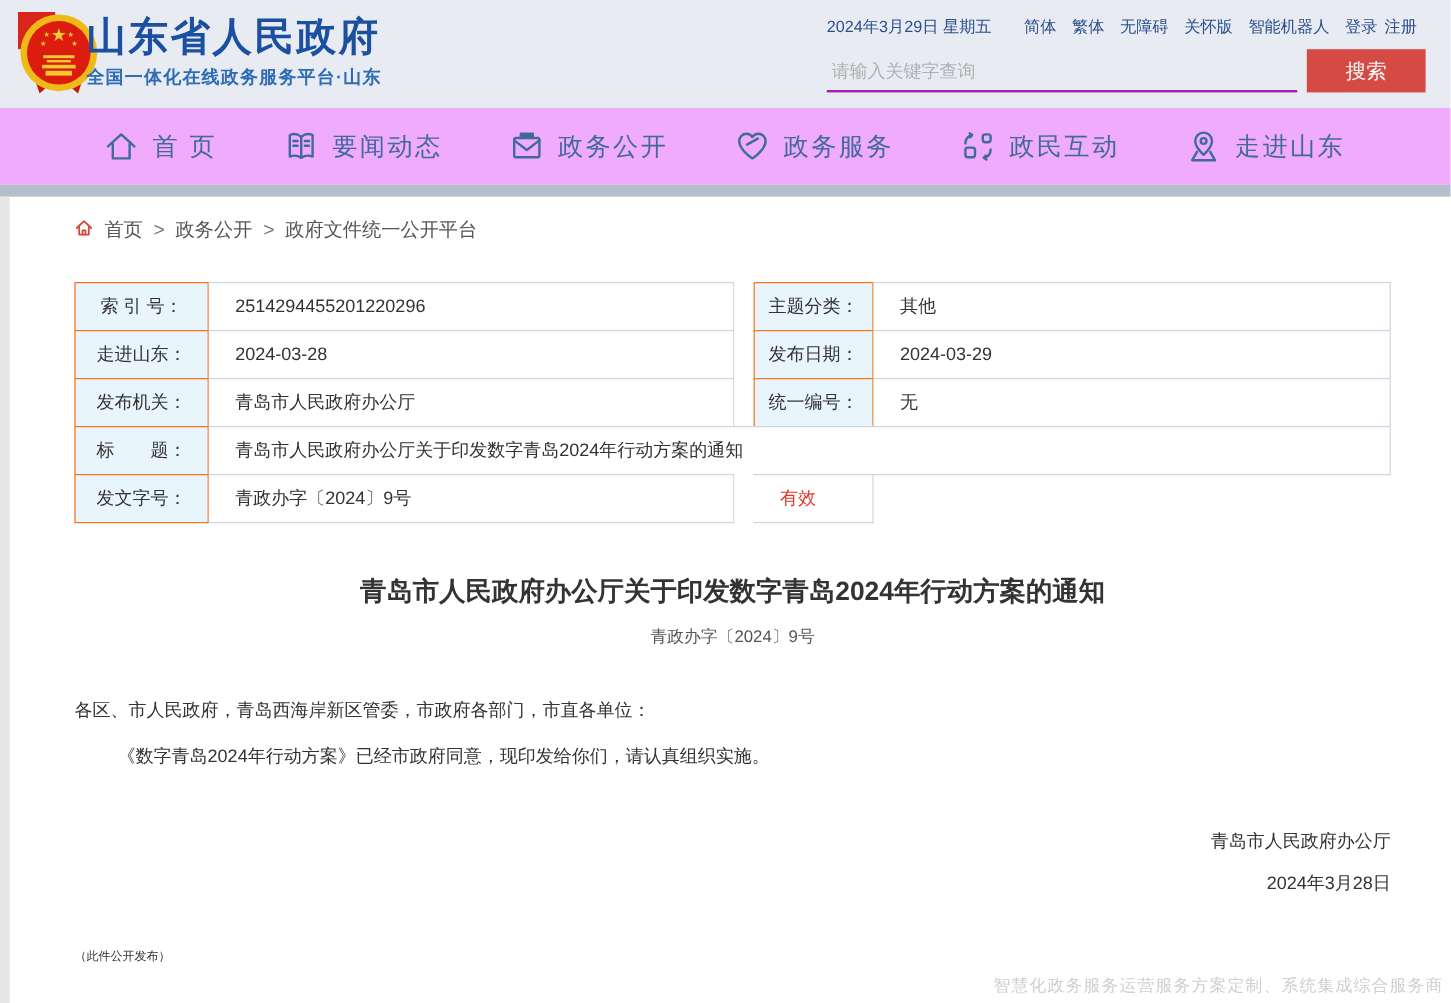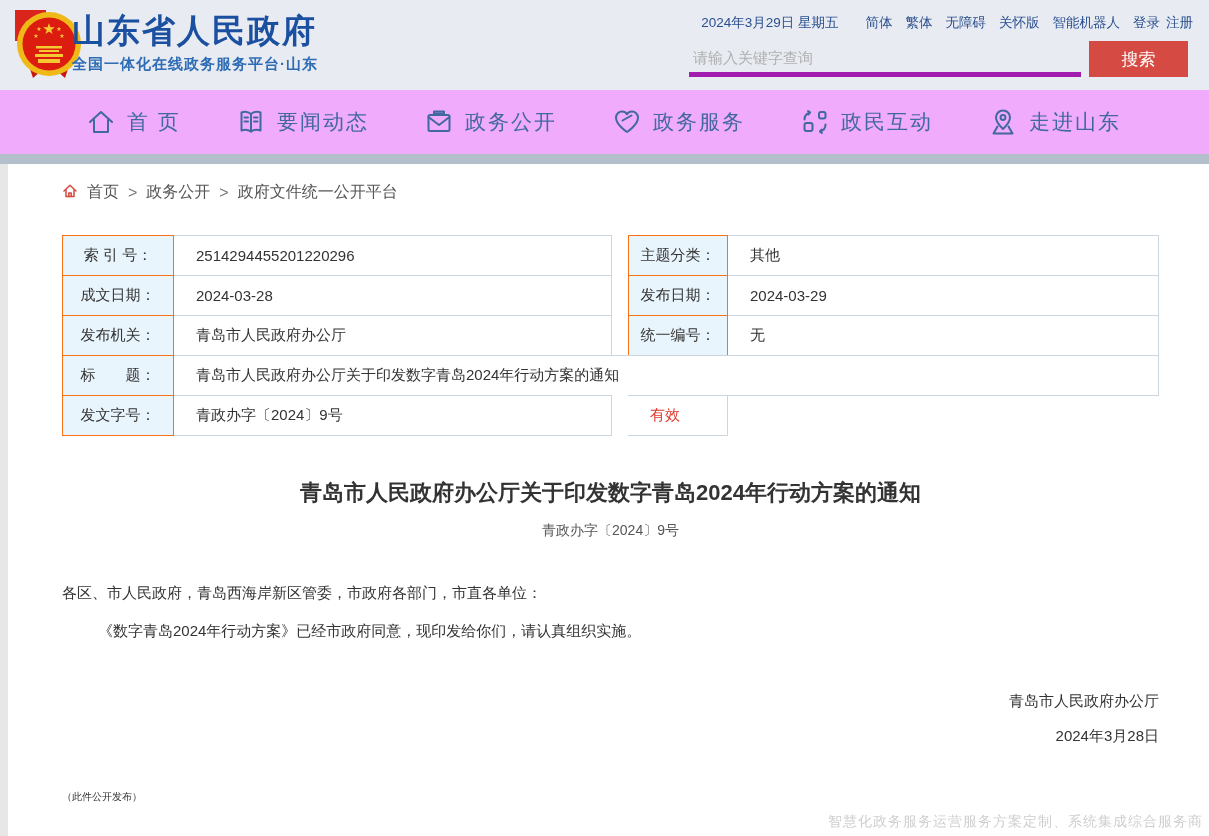--- a/index.html
+++ b/index.html
@@ -8,28 +8,28 @@
   .page { width:1209px; height:836px; overflow:hidden; position:relative; background:#fff; }
 
   
   .header-top { height:90px; background:#e8ebf1; position:relative; }
   .logo { position:absolute; left:12px; top:8px; width:70px; height:74px; cursor:pointer; }
   .brand { position:absolute; left:72px; top:13px; cursor:pointer; }
   .brand-title { font-size:33px; font-weight:bold; color:#1b4fa0; letter-spacing:2px; line-height:36px; }
   .brand-sub { margin-top:6px; font-size:15px; font-weight:bold; color:#2e6cb5; letter-spacing:1px; }
 
   .header-right { position:absolute; right:0; top:14px; width:520px; }
-  .topbar-row { display:flex; justify-content:flex-end; align-items:center; padding-right:16px;
+  .topbar-row { display:flex; justify-content:flex-start; align-items:center; padding-right:16px;
                 font-size:13.5px; color:#2a4f8f; white-space:nowrap; }
   .topbar-row .tb-date { margin-right:14px; }
   .topbar-row a { color:#2a4f8f; text-decoration:none; margin-left:13px; cursor:pointer; }
   .topbar-row a.tight { margin-left:6px; }
   .search-row { display:flex; align-items:flex-end; margin-top:9px; }
   .search-input { width:392px; height:34px; background:transparent; border:none;
-                  border-bottom:5px solid #a21caf; outline:none; font-size:15px; color:#0f766e; padding:0 4px; }
+                  border-bottom:2px solid #a21caf; outline:none; font-size:15px; color:#0f766e; padding:0 4px; }
   .search-input::placeholder { color:#b0b0b0; }
   .search-btn { width:99px; height:36px; margin-left:8px; background:#d54b43; color:#fff;
                 border:none; font-size:17px; cursor:pointer; font-family:inherit; }
 
   
   .nav { height:64px; background:#f0abfc; display:flex; align-items:center;
          justify-content:space-between; padding:0 88px 0 86px; }
   .nav-item { display:flex; align-items:center; gap:11px; color:#41689f; font-size:21px;
               letter-spacing:2px; cursor:pointer; }
   .nav-item svg { display:block; }
@@ -201,21 +201,21 @@
 
     <div class="meta-table">
       <div class="mt-row">
         <div class="mt-label">索 引 号：</div>
         <div class="mt-value">2514294455201220296</div>
         <div class="mt-gap"></div>
         <div class="mt-label">主题分类：</div>
         <div class="mt-value">其他</div>
       </div>
       <div class="mt-row">
-        <div class="mt-label">成文日期：</div>
+        <div class="mt-label">走进山东：</div>
         <div class="mt-value">2024-03-28</div>
         <div class="mt-gap"></div>
         <div class="mt-label">发布日期：</div>
         <div class="mt-value">2024-03-29</div>
       </div>
       <div class="mt-row">
         <div class="mt-label">发布机关：</div>
         <div class="mt-value">青岛市人民政府办公厅</div>
         <div class="mt-gap"></div>
         <div class="mt-label">统一编号：</div>

